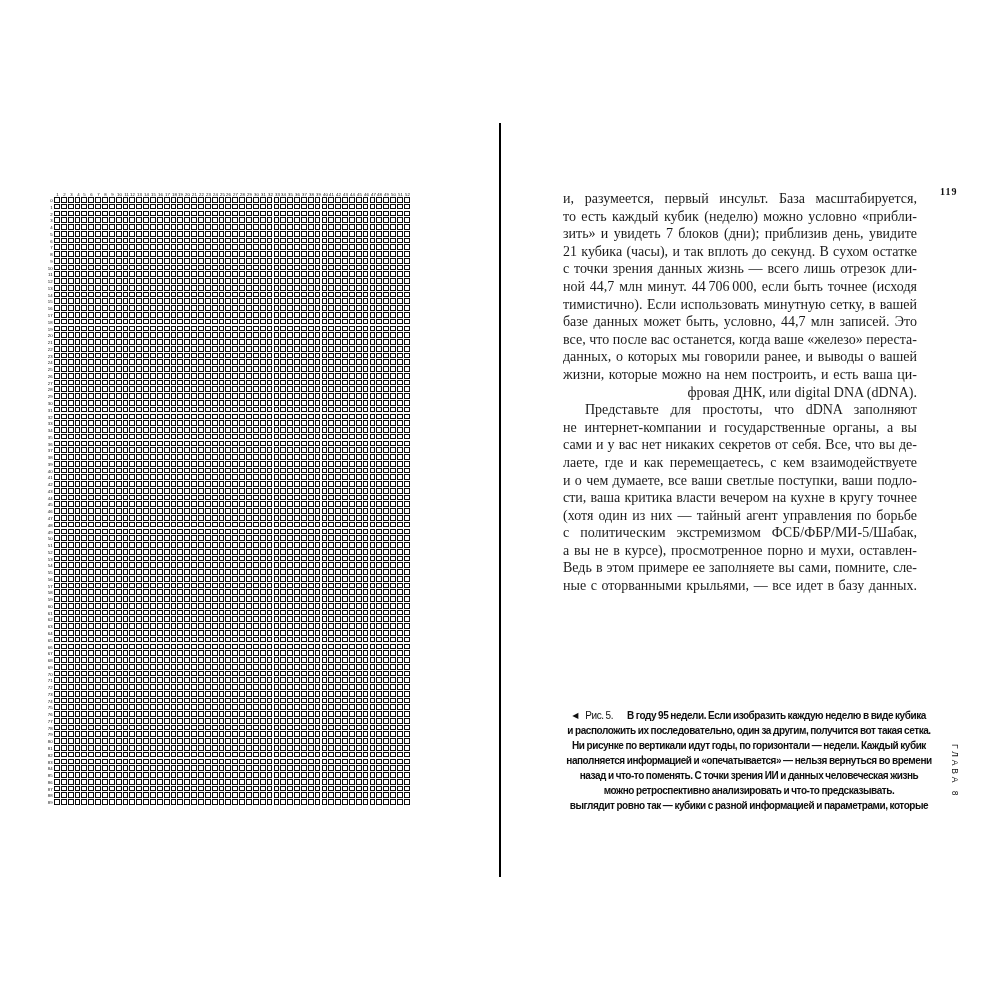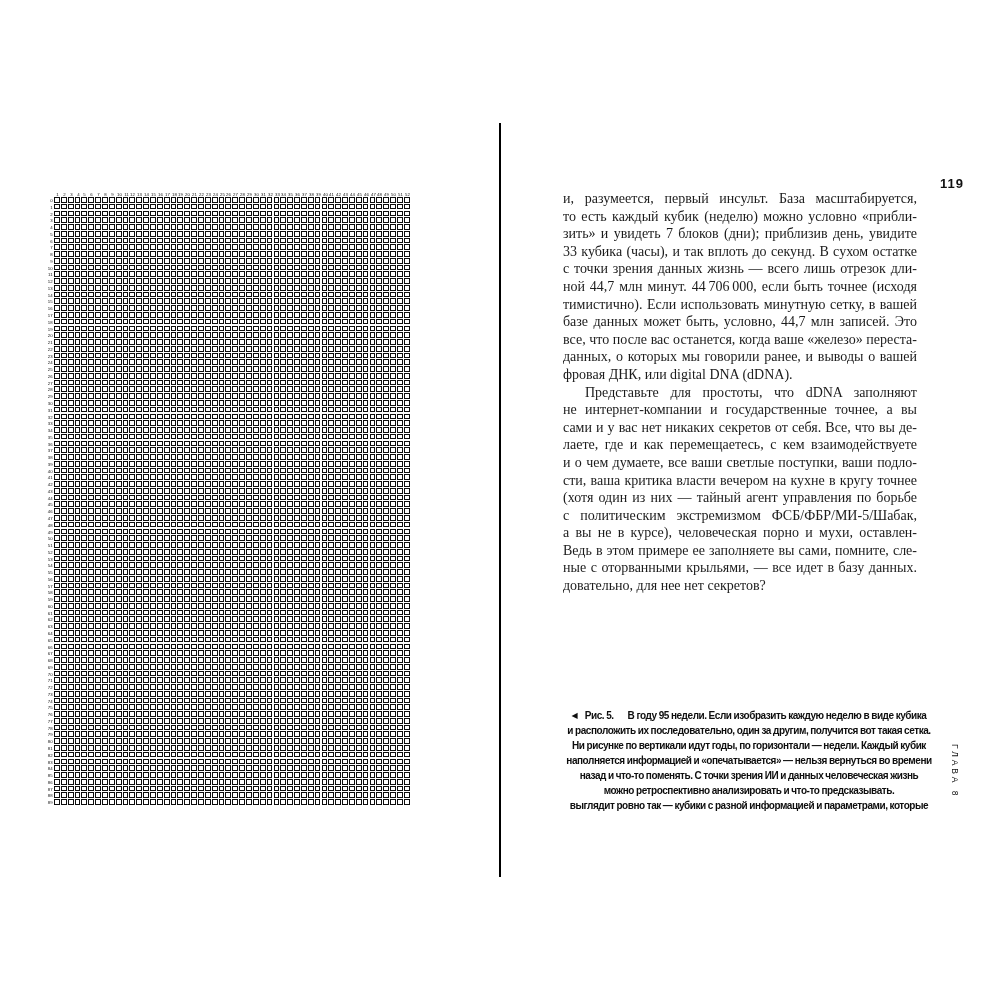--- a/index.html
+++ b/index.html
@@ -34,39 +34,39 @@
   .cell{
     width:5.8px;height:5.7px;border:1px solid #0d0d0d;
     box-sizing:border-box;background:#ffffff;
   }
 
   
   .divider{position:absolute;left:499px;top:123px;width:2px;height:754px;background:#000;}
 
   
   .page-number{
-    position:absolute;left:940px;top:176px;
-    font-family:Liberation Sans, sans-serif;
-    font-weight:bold;font-size:13px;letter-spacing:1px;color:#111;
+    position:absolute;left:940px;top:186px;
+    font-family:Liberation Serif, serif;
+    font-weight:bold;font-size:10px;letter-spacing:1px;color:#111;
   }
   .main-text{position:absolute;left:563px;top:190px;width:354px;
     font-size:14px;line-height:17.6px;}
-  .tline{min-height:17.6px;}
+  .tline{min-height:17.6px;text-align:right;}
   .tline.just{text-align:justify;text-align-last:justify;}
   .tline.indent{text-indent:22px;}
 
   .caption{
     position:absolute;left:556px;top:708px;width:386px;
     font-family:"Liberation Sans","DejaVu Sans",sans-serif;
     font-size:10px;line-height:15px;font-weight:600;
     letter-spacing:-0.45px;word-spacing:-0.3px;
     text-align:center;color:#0e0e0e;
   }
   .cap-arrow{font-size:8px;vertical-align:1px;margin-right:7px;letter-spacing:0;}
-  .cap-label{font-weight:bold;margin-right:14px;}
+  .cap-label{font-weight:normal;margin-right:14px;}
 
   .chapter-marker{
     position:absolute;left:960px;top:744px;
     transform:rotate(90deg);transform-origin:0 0;
     font-family:"Liberation Sans","DejaVu Sans",sans-serif;
     font-size:8.5px;letter-spacing:3px;color:#141414;white-space:nowrap;
   }
 </style>
 </head>
 <body>
@@ -4905,40 +4905,40 @@
 </div>
 
 <div class="divider"></div>
 
 <div class="page-number">119</div>
 
 <div class="main-text" id="mainText">
     <div class="tline just">и, разумеется, первый инсульт. База масштабируется,</div>
     <div class="tline just">то есть каждый кубик (неделю) можно условно «прибли-</div>
     <div class="tline just">зить» и увидеть 7 блоков (дни); приблизив день, увидите</div>
-    <div class="tline just">33 кубика (часы), и так вплоть до секунд. В сухом остатке</div>
+    <div class="tline just">21 кубика (часы), и так вплоть до секунд. В сухом остатке</div>
     <div class="tline just">с точки зрения данных жизнь — всего лишь отрезок дли-</div>
     <div class="tline just">ной 44,7 млн минут. 44 706 000, если быть точнее (исходя</div>
     <div class="tline just">тимистично). Если использовать минутную сетку, в вашей</div>
     <div class="tline just">базе данных может быть, условно, 44,7 млн записей. Это</div>
     <div class="tline just">все, что после вас останется, когда ваше «железо» переста-</div>
     <div class="tline just">данных, о которых мы говорили ранее, и выводы о вашей</div>
+    <div class="tline just">жизни, которые можно на нем построить, и есть ваша ци-</div>
     <div class="tline">фровая ДНК, или digital DNA (dDNA).</div>
     <div class="tline just indent">Представьте для простоты, что dDNA заполняют</div>
-    <div class="tline just">не интернет-компании и государственные точнее, а вы</div>
+    <div class="tline just">не интернет-компании и государственные органы, а вы</div>
     <div class="tline just">сами и у вас нет никаких секретов от себя. Все, что вы де-</div>
     <div class="tline just">лаете, где и как перемещаетесь, с кем взаимодействуете</div>
     <div class="tline just">и о чем думаете, все ваши светлые поступки, ваши подло-</div>
     <div class="tline just">сти, ваша критика власти вечером на кухне в кругу точнее</div>
     <div class="tline just">(хотя один из них — тайный агент управления по борьбе</div>
     <div class="tline just">с политическим экстремизмом ФСБ/ФБР/МИ-5/Шабак,</div>
-    <div class="tline just">а вы не в курсе), человеческая порно и мухи, оставлен-</div>
+    <div class="tline just">а вы не в курсе), просмотренное порно и мухи, оставлен-</div>
     <div class="tline just">Ведь в этом примере ее заполняете вы сами, помните, сле-</div>
     <div class="tline just">ные с оторванными крыльями, — все идет в базу данных.</div>
-    <div class="tline">довательно, для нее нет секретов?</div>
   </div>
 
 <div class="caption" id="caption">
   <div class="cap-line"><span class="cap-arrow">◀</span><span class="cap-label">Рис. 5.</span><span>В году 95 недели. Если изобразить каждую неделю в виде кубика</span></div>
 <div class="cap-line">и расположить их последовательно, один за другим, получится вот такая сетка.</div>
     <div class="cap-line">Ни рисунке по вертикали идут годы, по горизонтали — недели. Каждый кубик</div>
     <div class="cap-line">наполняется информацией и «опечатывается» — нельзя вернуться во времени</div>
     <div class="cap-line">назад и что-то поменять. С точки зрения ИИ и данных человеческая жизнь</div>
     <div class="cap-line">можно ретроспективно анализировать и что-то предсказывать.</div>
     <div class="cap-line">выглядит ровно так — кубики с разной информацией и параметрами, которые</div>

